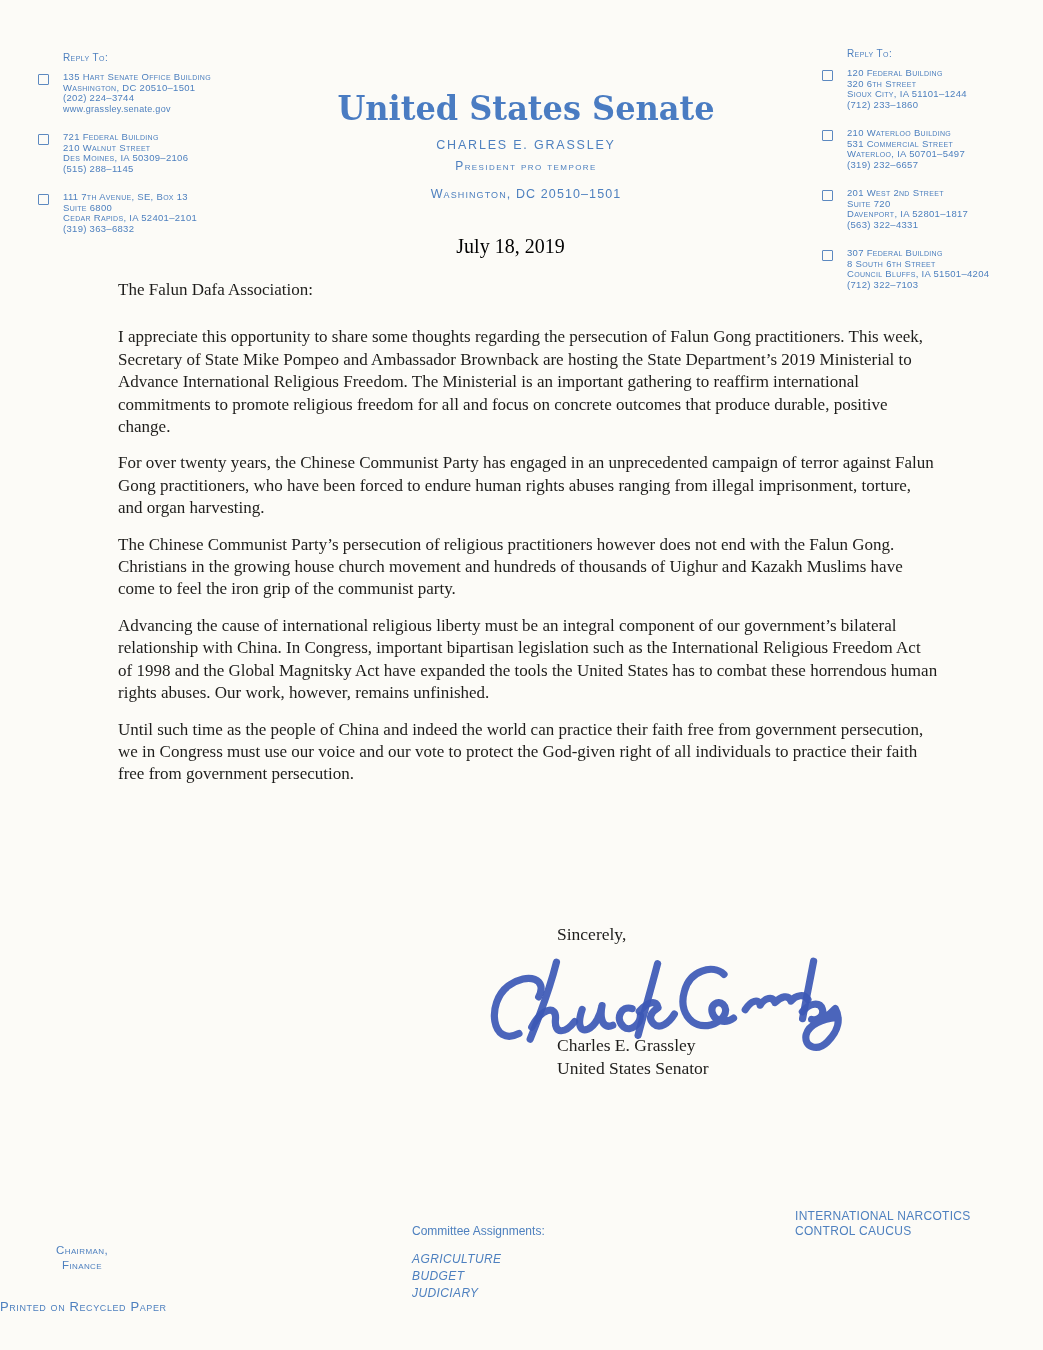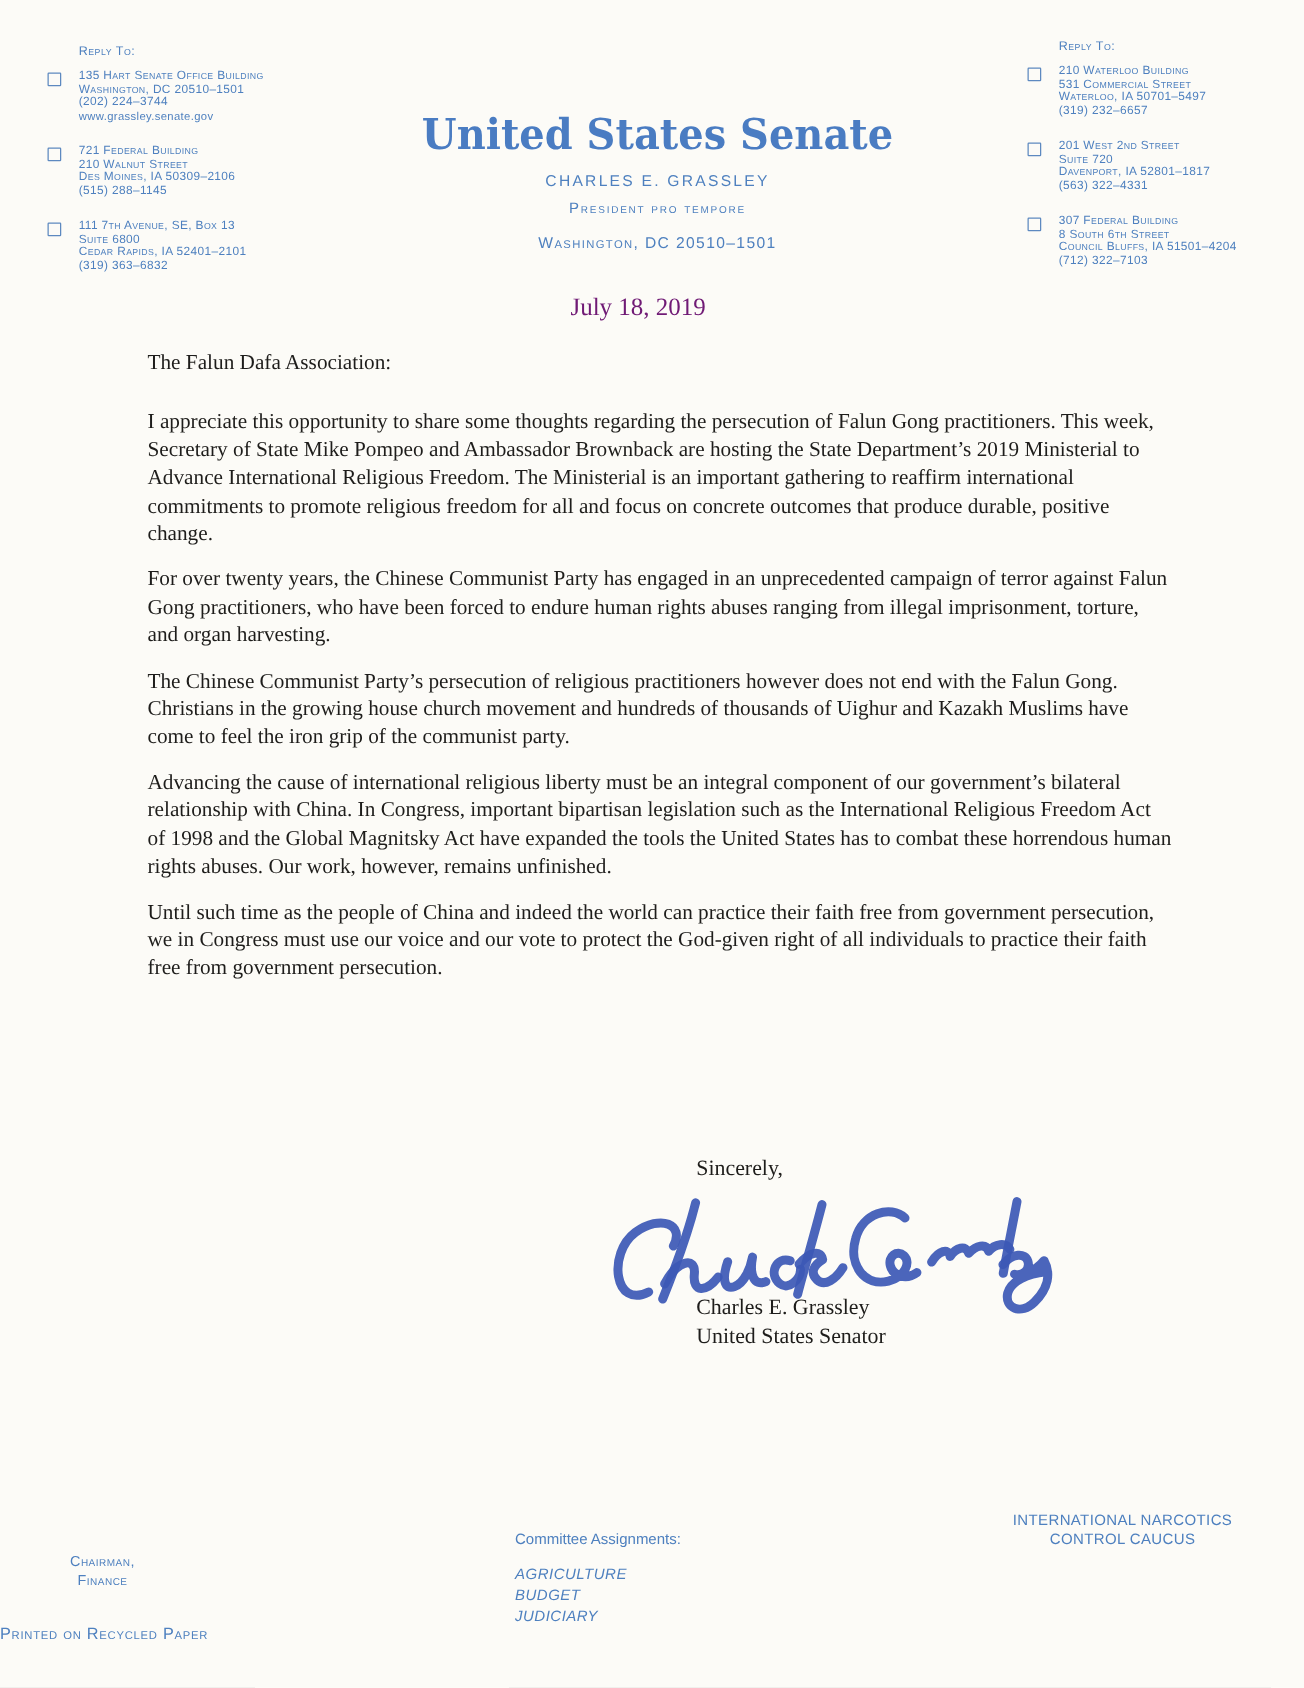--- a/index.html
+++ b/index.html
@@ -9,21 +9,21 @@
     background:#fcfbf7; overflow:hidden;
     font-family:"Liberation Sans", sans-serif;
     color:#1e1d1b;
   }
   
   .reply-col { position:absolute; color:#4e80bf; }
   .reply-left  { left:38px;  top:36px; width:290px; }
   .reply-right { left:822px; top:32px; width:215px; }
   .reply-label {
     font-size:10px; font-variant:small-caps; letter-spacing:.4px;
-    margin-left:25px; margin-bottom:9px;
+    margin-left:25px; margin-bottom:9px;margin-top:16px;
   }
   .office { display:flex; margin-bottom:18px; }
   .checkbox {
     flex:none; width:9px; height:9px; border:1.2px solid #5d89c0;
     border-radius:1px; margin-right:14px; margin-top:2px; background:transparent;
   }
   .office-lines div {
     font-size:9.5px; line-height:10.5px; font-variant:small-caps; letter-spacing:.3px;
     white-space:nowrap;
   }
@@ -33,21 +33,21 @@
   .senate-title {
     font-family:"DejaVu Serif", serif; font-weight:700; font-size:34px; line-height:36px;
     color:#4a7cc2; transform:scaleX(.94); transform-origin:center; letter-spacing:0px;
   }
   .senator-name { margin-top:12px; font-size:12.5px; letter-spacing:1.8px; color:#4e80bf; }
   .senator-role { margin-top:7px;  font-size:12px;  font-variant:small-caps; letter-spacing:1.4px; color:#4e80bf; }
   .masthead-city{ margin-top:14px; font-size:12.5px; font-variant:small-caps; letter-spacing:1.1px; color:#4e80bf; }
   
   .date {
     position:absolute; top:235px; left:0; width:1021px; text-align:center;
-    font-family:"Liberation Serif", serif; font-size:20px; color:#701a75;
+    font-family:"Liberation Serif", serif; font-size:20px; color:#000000;
   }
   .body {
     position:absolute; left:118px; top:279px; width:820px;
     font-family:"Liberation Serif", serif; font-size:17px; line-height:22.4px; color:#1e1d1b;
   }
   .salutation { margin-bottom:25px; }
   .body p { margin:0 0 14px 0; }
   
   .closing {
     position:absolute; left:557px; top:924px;
@@ -60,21 +60,21 @@
   }
   
   .footer-left {
     position:absolute; left:28px; top:1206px; width:108px; text-align:center;
     color:#4e80bf; font-size:11.5px; line-height:15px; font-variant:small-caps; letter-spacing:.4px;margin-top:37px;
   }
   .footer-center { position:absolute; left:412px; top:1224px; width:210px; text-align:left; color:#4e80bf; }
   .assignments-label { font-size:12px; margin-bottom:13px; }
   .assignment { font-size:12px; line-height:17px; letter-spacing:.4px;font-style:italic; }
   .footer-right {
-    position:absolute; left:795px; top:1209px; width:206px; text-align:center;
+    position:absolute; left:795px; top:1209px; width:206px; 
     color:#4e80bf; font-size:12px; line-height:15px; letter-spacing:.3px;
   }
   .recycled {
     position:absolute; left:0; top:1299px; width:1040px; text-align:left;
     color:#4e80bf; font-size:13px; font-variant:small-caps; letter-spacing:.6px;
   }
 </style>
 </head>
 <body>
 
@@ -110,20 +110,29 @@
         <div>Suite 6800</div>
         <div>Cedar Rapids, IA 52401–2101</div>
         <div>(319) 363–6832</div>
       </div>
     </div>
   </div>
 
   <div class="reply-col reply-right">
     <div class="reply-label">Reply To:</div>
 
+    <div class="office">
+      <span class="checkbox"></span>
+      <div class="office-lines">
+        <div>120 Federal Building</div>
+        <div>320 6th Street</div>
+        <div>Sioux City, IA 51101–1244</div>
+        <div>(712) 233–1860</div>
+      </div>
+    </div>
 
     <div class="office">
       <span class="checkbox"></span>
       <div class="office-lines">
         <div>210 Waterloo Building</div>
         <div>531 Commercial Street</div>
         <div>Waterloo, IA 50701–5497</div>
         <div>(319) 232–6657</div>
       </div>
     </div>

